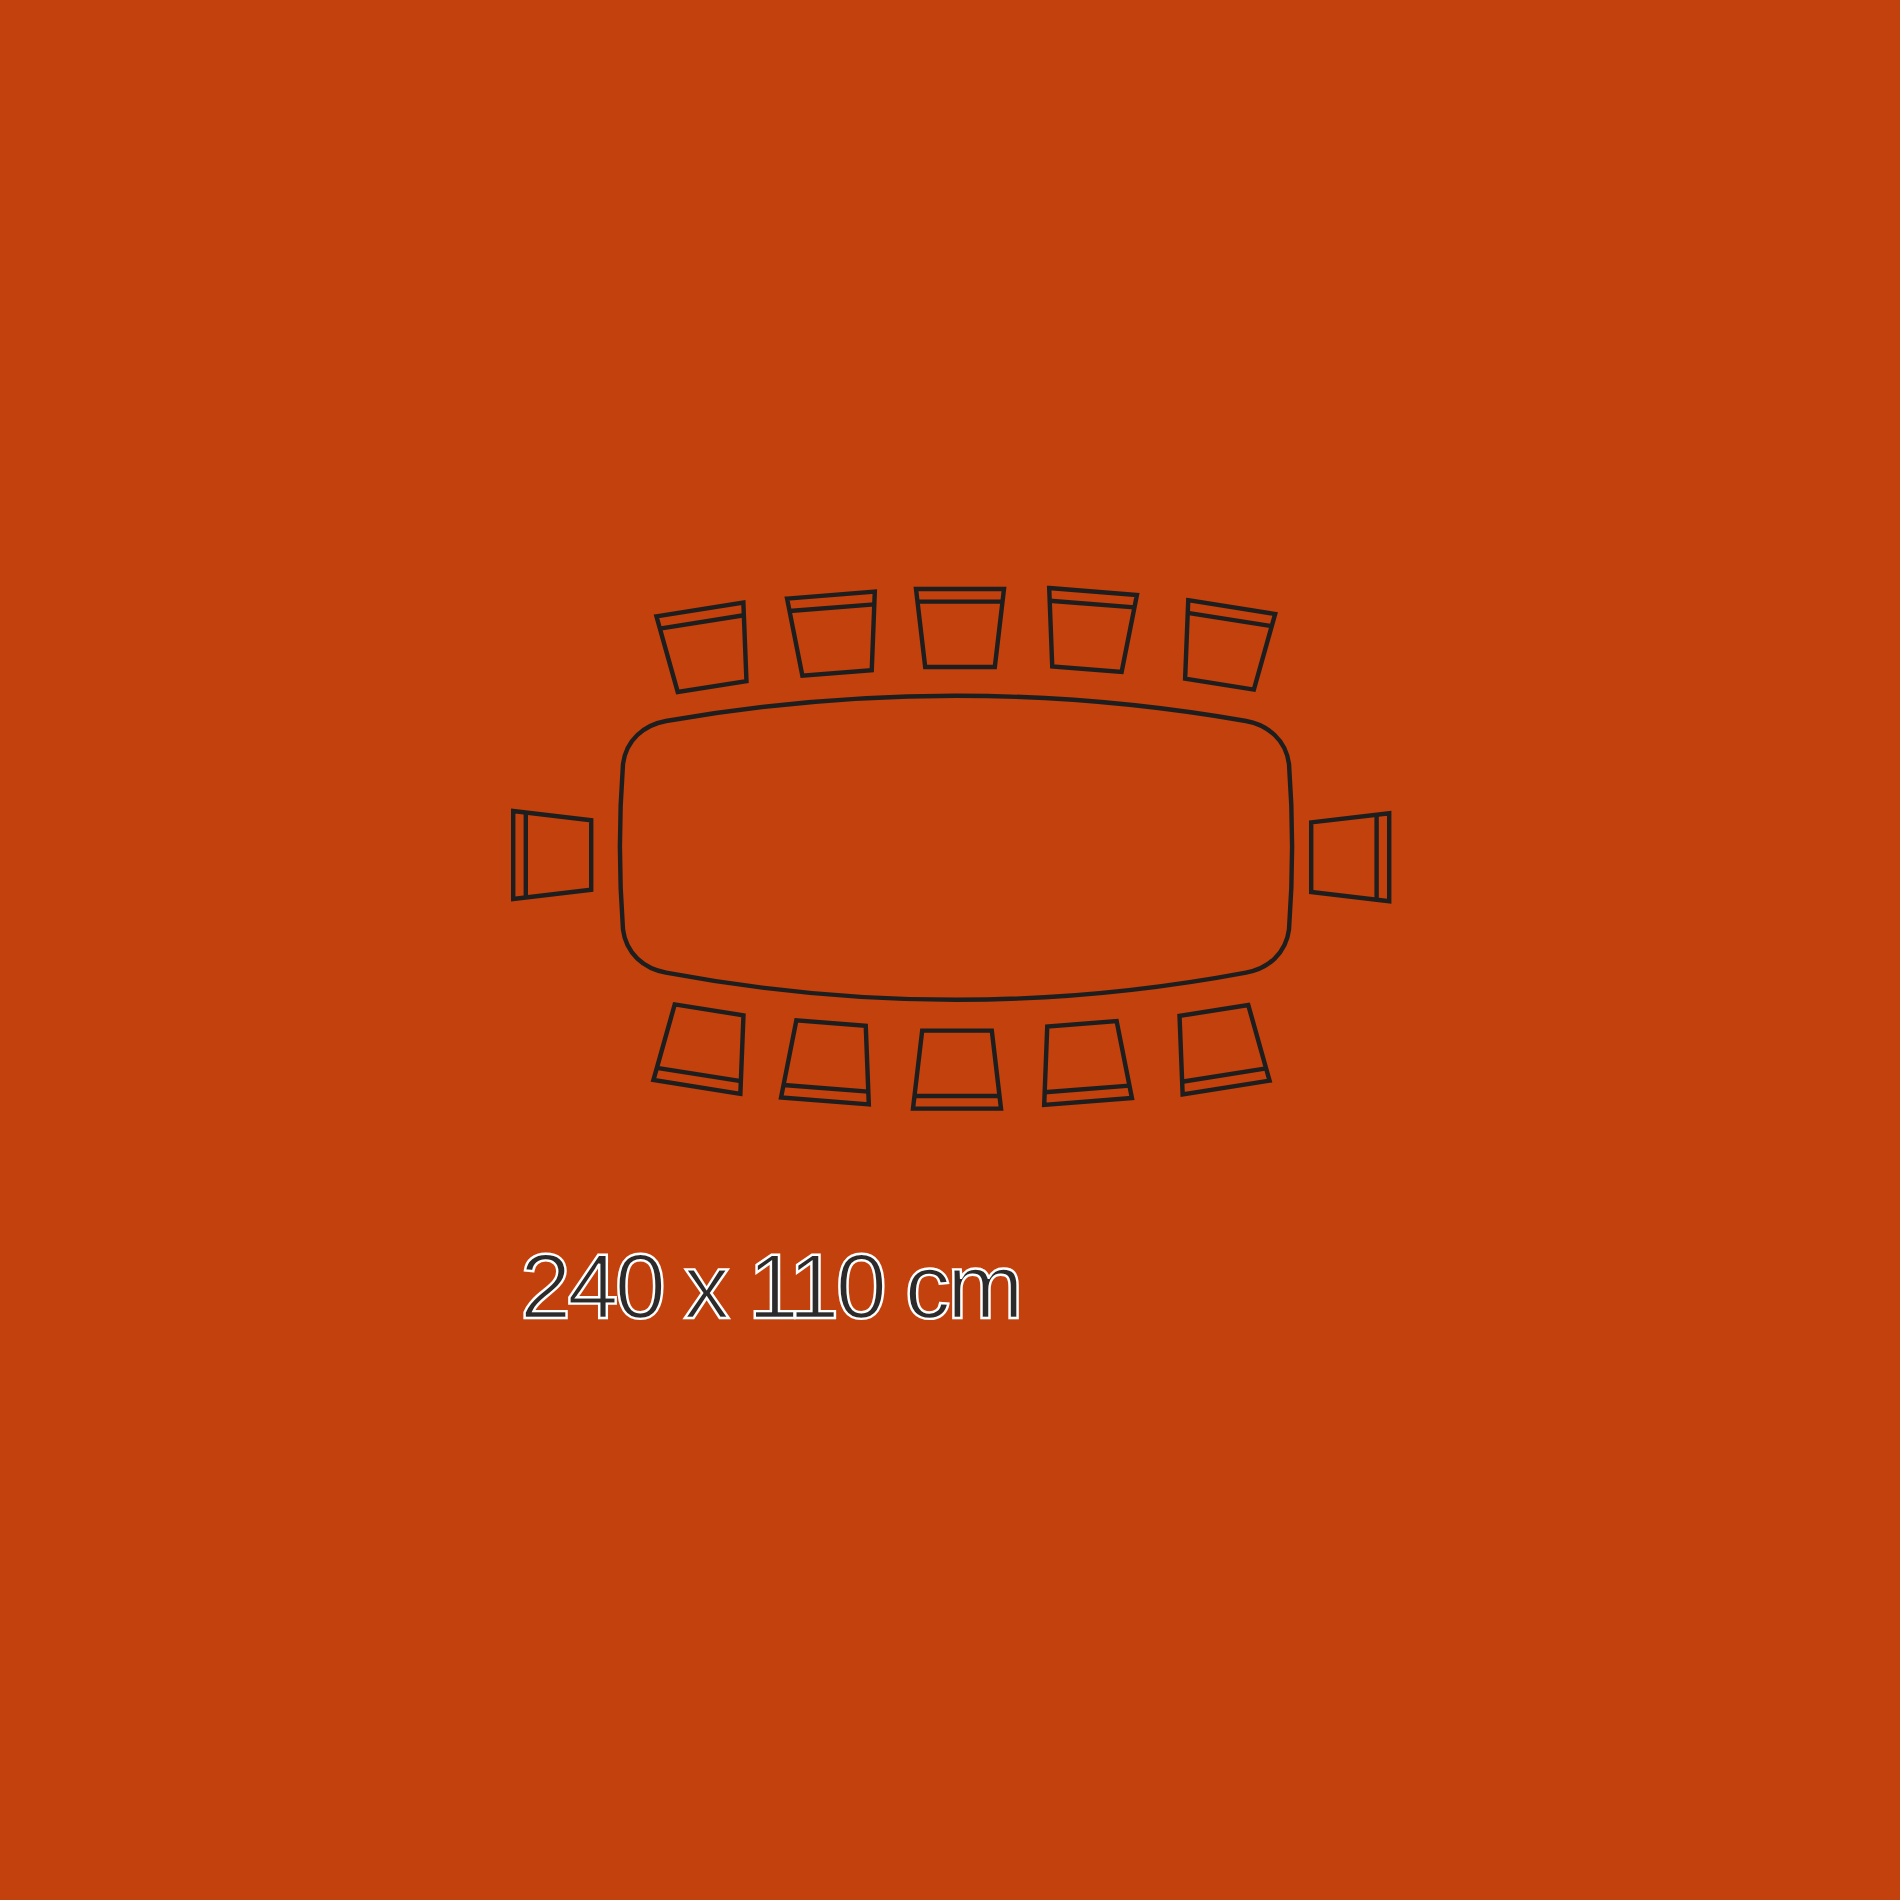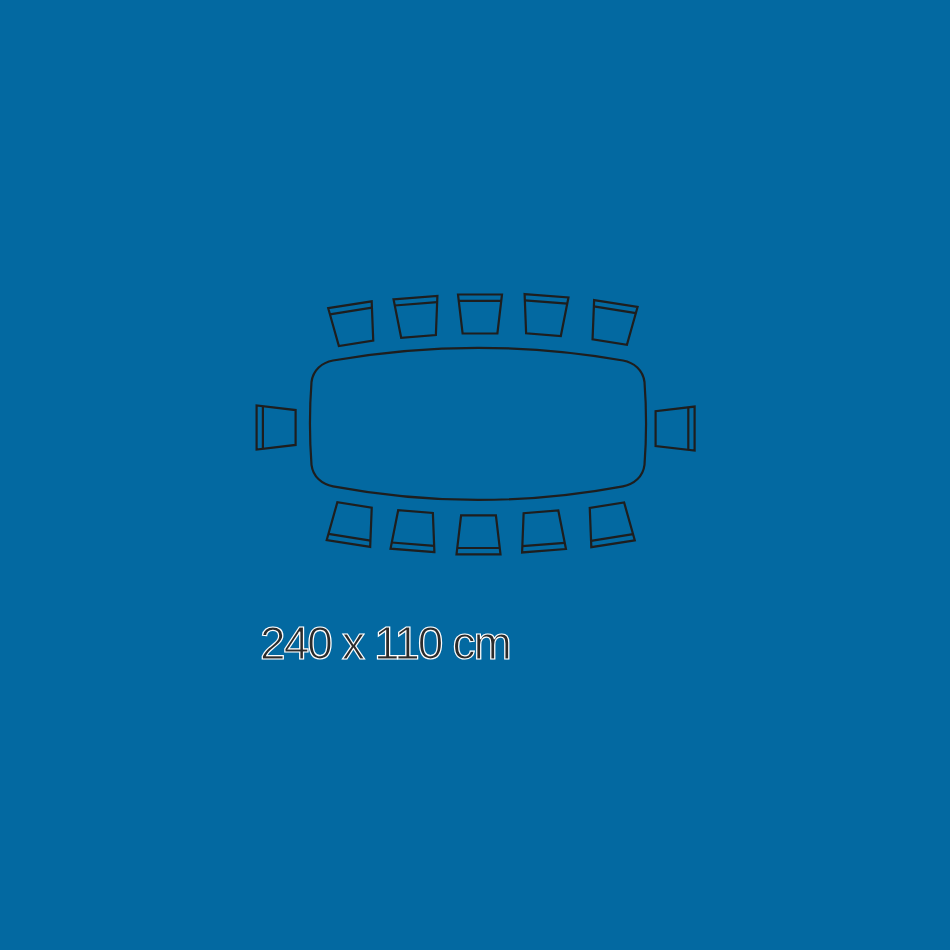--- a/index.html
+++ b/index.html
@@ -1,16 +1,16 @@
 <!DOCTYPE html>
 <html><head>
 <meta charset="utf-8">
 <style>
   html,body{margin:0;padding:0;background:#ffffff;}
-  .page{position:relative;width:950px;height:950px;background:#0369a1;overflow:hidden;}
+  .page{position:relative;width:950px;height:950px;background:#c2410c;overflow:hidden;}
 </style>
 </head>
 <body>
 <div class="page">
 
 <svg width="950" height="950" viewBox="0 0 950 950" xmlns="http://www.w3.org/2000/svg" fill="none" stroke="#1e1e1e" stroke-width="2.2" stroke-linejoin="miter">
   <defs>
 
     <g id="chair">
       <path d="M -22,-19.5 L 22,-19.5 L 17.4,19.5 L -17.4,19.5 Z"></path>

